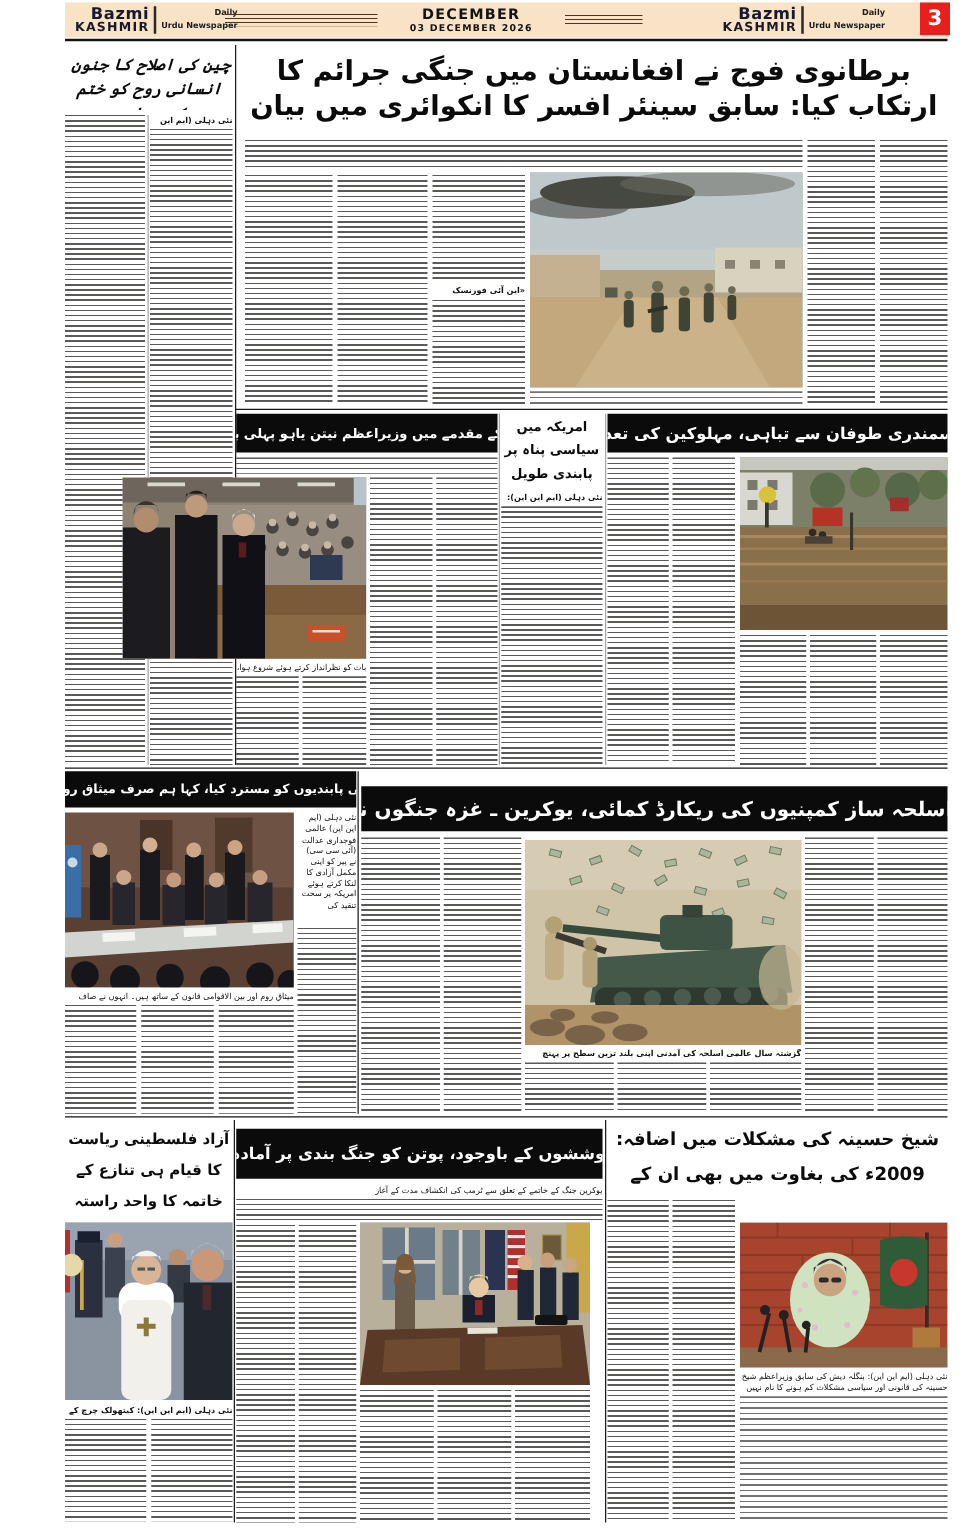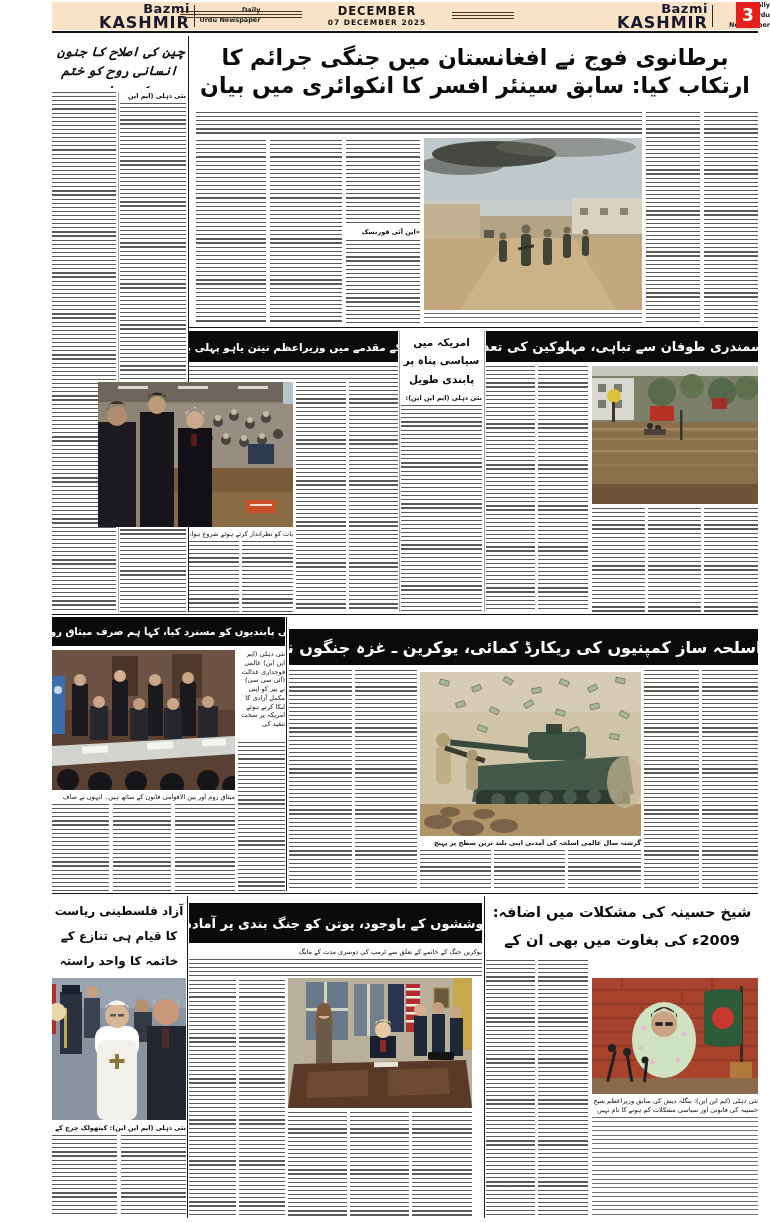--- a/index.html
+++ b/index.html
@@ -14,21 +14,21 @@
   .hblk{color:#0b0b0b;direction:rtl;font-weight:700;text-align:center;overflow:hidden;}
   .vl{background:#1c1c1c;width:1px;}
   .vll{background:#a6a6a6;width:1px;}
   .hl{background:#141414;}
   .ph{overflow:hidden;background:#9a9a92;}
   .ph svg{display:block;}
   .deco{background-image:repeating-linear-gradient(to bottom,#4a3523 0px,#4a3523 1px,rgba(0,0,0,0) 1px,rgba(0,0,0,0) 3.2px);}
   .brand{display:flex;align-items:center;gap:4px;}
   .brand .nm{text-align:right;font-weight:800;color:#19192e;line-height:1;}
   .brand .nm .t{font-size:13px;letter-spacing:.5px;}
-  .brand .nm .b{font-size:16px;letter-spacing:1px;margin-left:39px;}
+  .brand .nm .b{font-size:10px;letter-spacing:1px;}
   .brand .bar{width:1.5px;height:22px;background:#2a2a2a;}
   .brand .tag{font-size:6.5px;font-weight:700;color:#1c1c1c;line-height:1.5;text-align:right;}
   .masthead{background:#f8e3c6;}
   .pageno{background:#e8201d;color:#fff;font-weight:800;font-size:17px;display:flex;align-items:center;justify-content:center;}
   .datebox{text-align:center;color:#141414;}
   .datebox .d1{font-size:11.5px;font-weight:800;letter-spacing:1px;}
   .datebox .d2{font-size:7.5px;font-weight:700;letter-spacing:1px;}
 </style>
 </head>
 <body>
@@ -44,21 +44,21 @@
   <div class="tag">
     <div>Daily</div>
     <div>Urdu Newspaper</div>
   </div>
 </div>
 
 <div class="abs deco" style="left:180px;top:11px;width:122px;height:10px;"></div>
 
 <div class="abs datebox" style="left:312px;top:4px;width:130px;">
   <div class="d1">DECEMBER</div>
-  <div class="d2">07 DECEMBER 2025</div>
+  <div class="d2">03 DECEMBER 2026</div>
 </div>
 
 <div class="abs deco" style="left:452px;top:12px;width:62px;height:8px;"></div>
 
 <div class="abs brand" style="left:578px;top:4px;height:24px;">
   <div class="nm">
     <div class="t">Bazmi</div>
     <div class="b">KASHMIR</div>
   </div>
   <div class="bar"></div>
@@ -375,21 +375,21 @@
   <rect x="110" y="50" width="7" height="20" fill="#4a2a2a"></rect>
 </svg>
 </div>
 <div class="abs tiny tinyb" style="left:52px;top:1124px;width:134px;height:9px;">نئی دہلی (ایم این این): کیتھولک چرچ کے سربراہ پوپ لیو نے</div>
 <div class="abs tx" style="left:121px;top:1135px;width:65px;height:82px;"></div>
 <div class="abs tx" style="left:52px;top:1135px;width:65px;height:82px;"></div>
 
 <div class="abs vl" style="left:187px;top:896px;height:322px;"></div>
 
 <div class="abs hbar" style="left:189px;top:903px;width:293px;height:40px;font-size:13px;">ڈونالڈ ٹرمپ بار ہا کوششوں کے باوجود، پوتن کو جنگ بندی پر آمادہ کیوں نہیں کر سکے</div>
-<div class="abs tiny" style="left:189px;top:948px;width:293px;height:9px;">یوکرین جنگ کے خاتمے کے تعلق سے ٹرمپ کی دوسری مدت کے مانگ</div>
+<div class="abs tiny" style="left:189px;top:948px;width:293px;height:9px;">یوکرین جنگ کے خاتمے کے تعلق سے ٹرمپ کی انکشاف مدت کے آغاز</div>
 <div class="abs tx" style="left:189px;top:959px;width:293px;height:17px;"></div>
 <div class="abs tx" style="left:239px;top:980px;width:46px;height:238px;"></div>
 <div class="abs tx" style="left:189px;top:980px;width:47px;height:238px;"></div>
 
 <div class="abs ph" style="left:288px;top:978px;width:184px;height:130px;">
 <svg width="184" height="130" viewBox="0 0 184 130" xmlns="http://www.w3.org/2000/svg">
   <rect width="184" height="130" fill="#b8b09a"></rect>
   <rect x="18" y="4" width="42" height="58" fill="#6a7a88"></rect>
   <rect x="36" y="4" width="3" height="58" fill="#d8d4c4"></rect>
       <rect x="18" y="30" width="42" height="3" fill="#d8d4c4"></rect>

